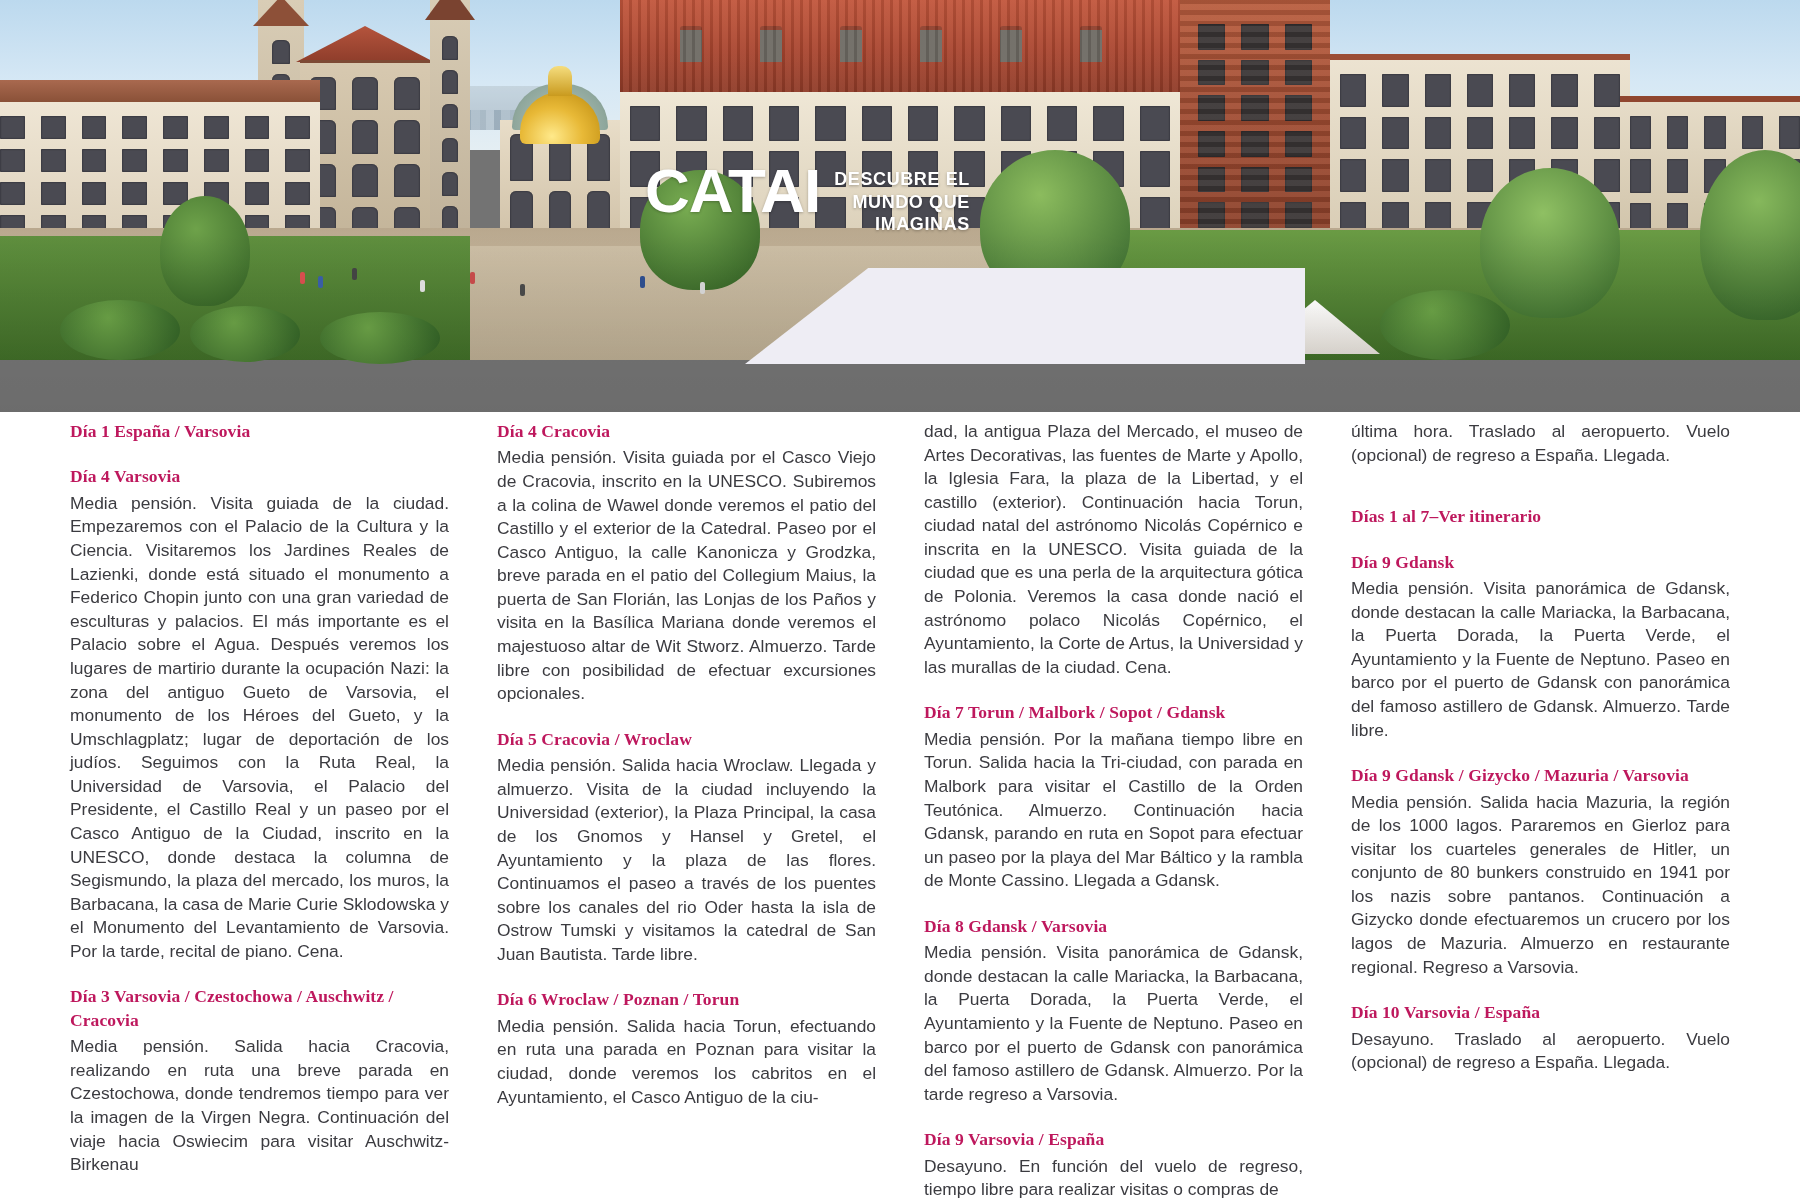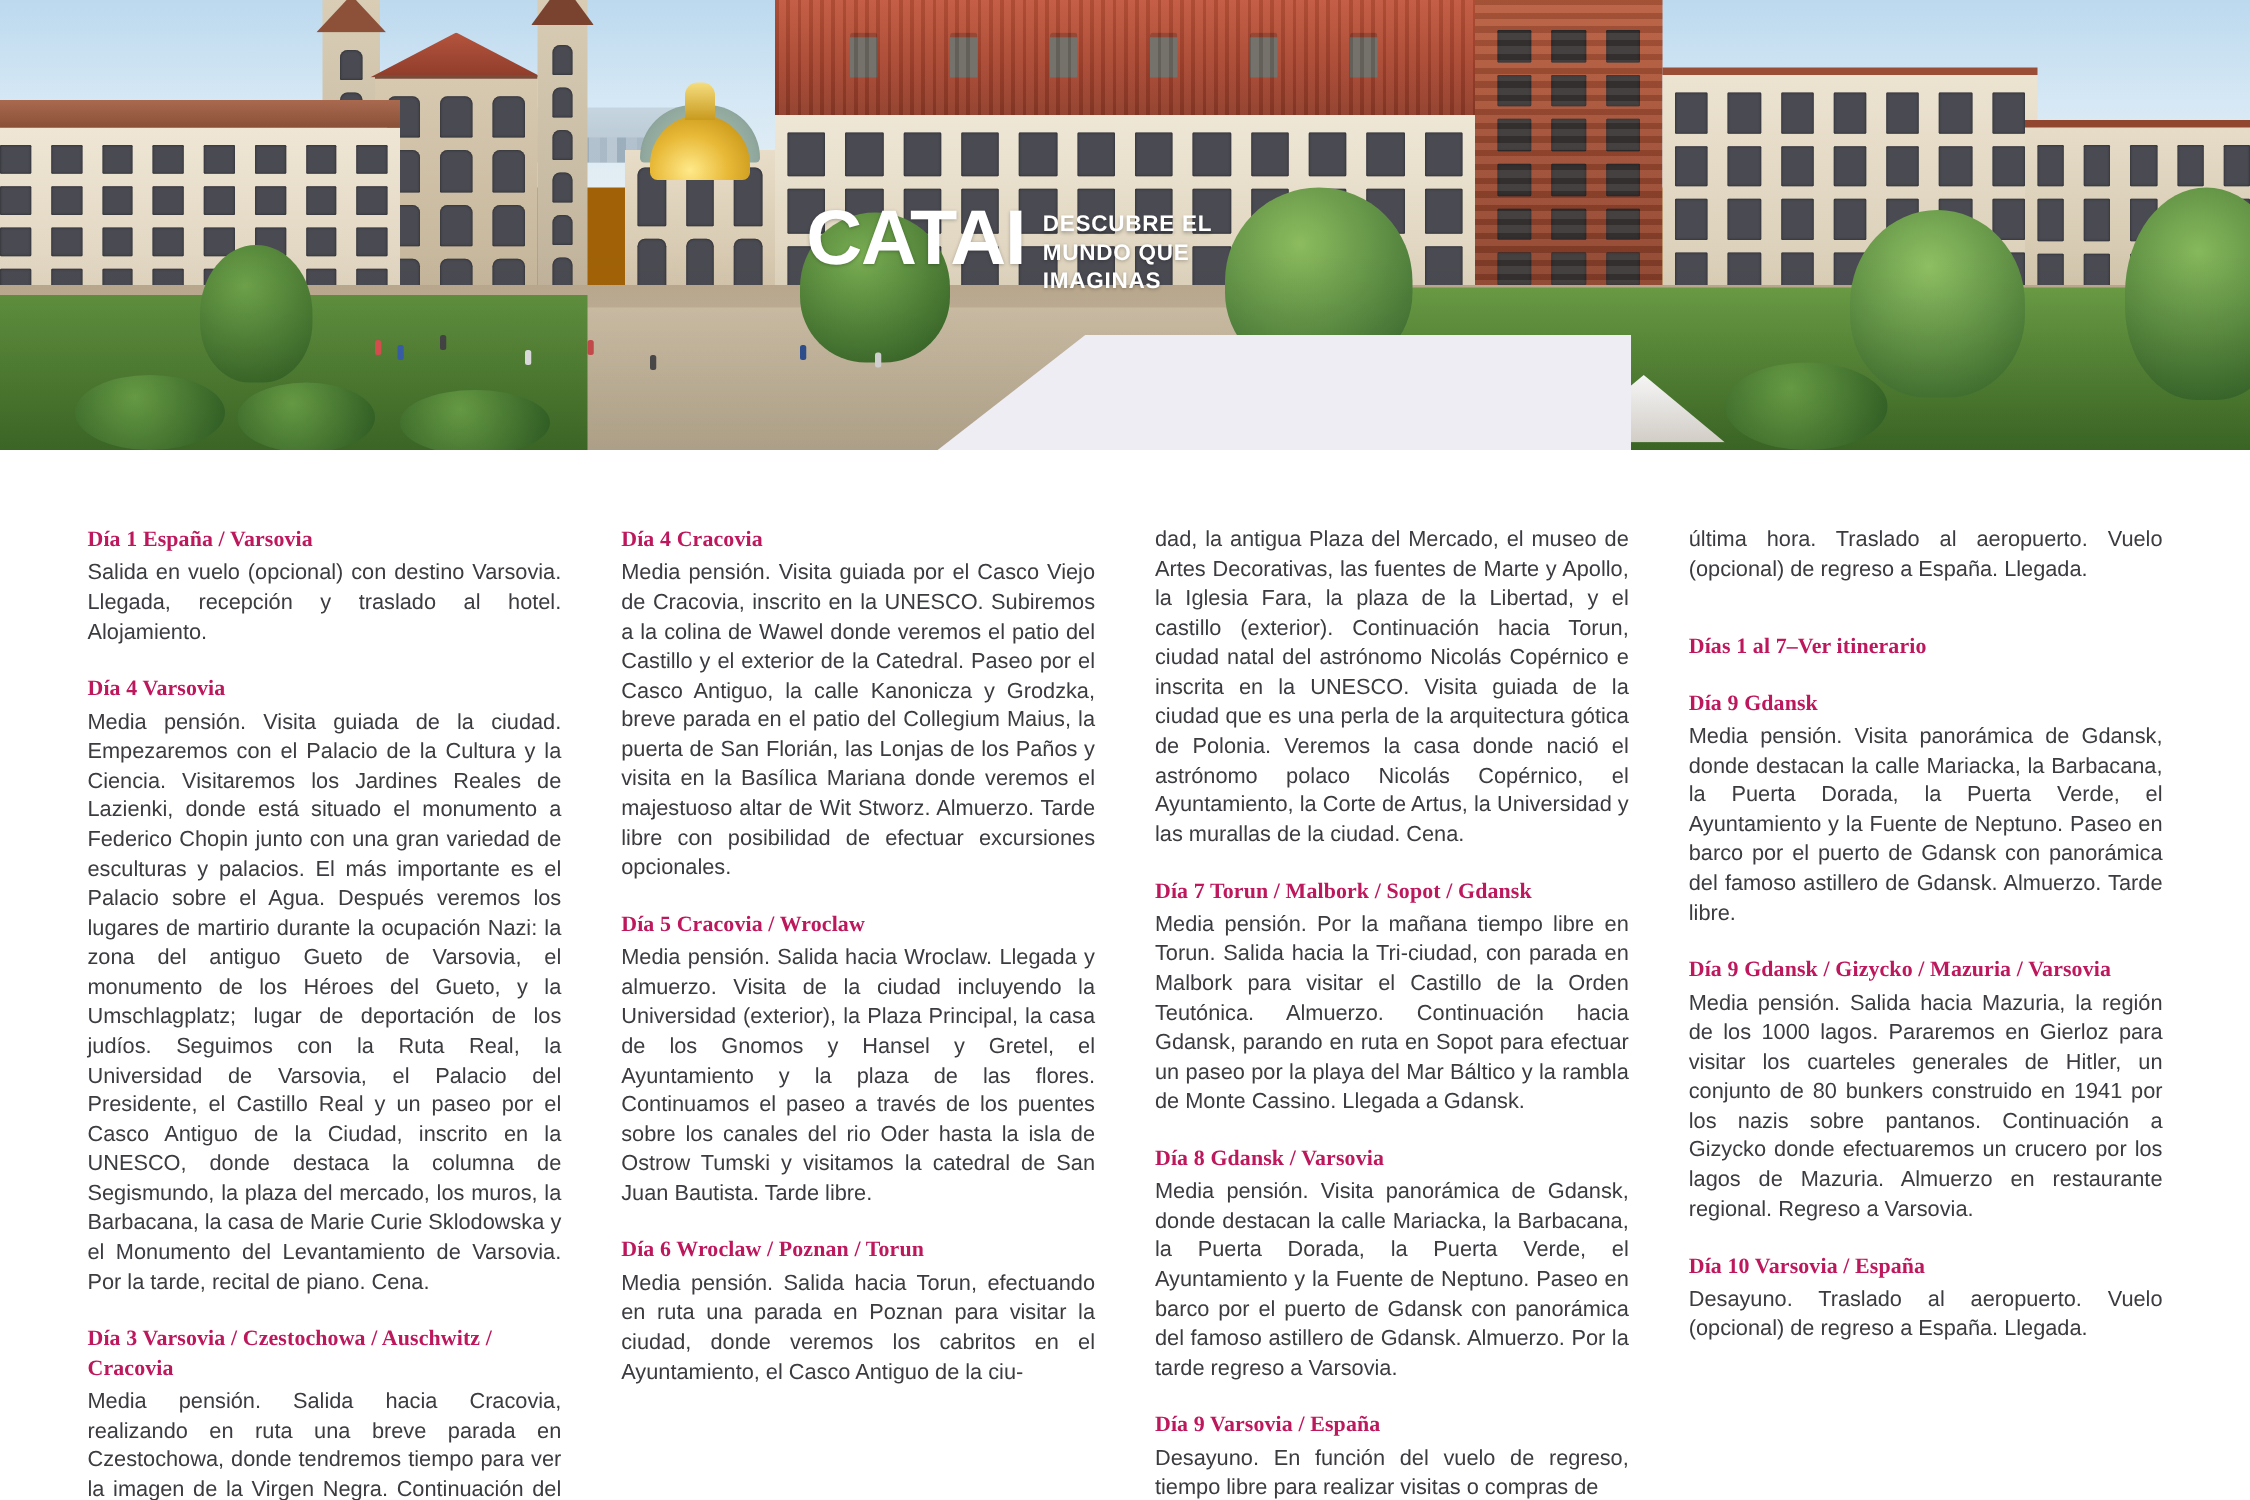--- a/index.html
+++ b/index.html
@@ -10,23 +10,24 @@
     background: #ffffff;
     font-family: "Liberation Sans", "DejaVu Sans", sans-serif;
     overflow: hidden;
   }
 
   .page { position: relative; width: 1800px; height: 1200px; background:#fff; }
 
   
   .hero {
     position: absolute; left: 0; top: 0;
-    width: 1800px; height: 360px;
+    width: 1800px; height: 412px;
     overflow: hidden;
-    background: #a16207;
+    background: #737373;
+    text-align: right;
   }
   .hero-photo { position:absolute; inset:0; }
 
   
   .sky {
     position:absolute; left:0; top:0; width:1800px; height:150px;
     background: linear-gradient(#bcd9ee 0%, #d6e8f5 55%, #e4eef3 100%);
   }
   
   .cityband {
@@ -534,21 +535,20 @@
     </div>
 
     <div class="white-panel"></div>
   </div>
 
   <div class="columns">
 
     <div class="col">
       <div class="block">
         <div class="day-h">Día 1 España / Varsovia</div>
-        <div class="day-p">Salida en vuelo (opcional) con destino Varsovia. Llegada, recepción y traslado al hotel. Alojamiento.</div>
       </div>
       <div class="block">
         <div class="day-h">Día 4 Varsovia</div>
         <div class="day-p">Media pensión. Visita guiada de la ciudad. Empezaremos con el Palacio de la Cultura y la Ciencia. Visitaremos los Jardines Reales de Lazienki, donde está situado el monumento a Federico Chopin junto con una gran variedad de esculturas y palacios. El más importante es el Palacio sobre el Agua. Después veremos los lugares de martirio durante la ocupación Nazi: la zona del antiguo Gueto de Varsovia, el monumento de los Héroes del Gueto, y la Umschlagplatz; lugar de deportación de los judíos. Seguimos con la Ruta Real, la Universidad de Varsovia, el Palacio del Presidente, el Castillo Real y un paseo por el Casco Antiguo de la Ciudad, inscrito en la UNESCO, donde destaca la columna de Segismundo, la plaza del mercado, los muros, la Barbacana, la casa de Marie Curie Sklodowska y el Monumento del Levantamiento de Varsovia. Por la tarde, recital de piano. Cena.</div>
       </div>
       <div class="block">
         <div class="day-h">Día 3 Varsovia / Czestochowa / Auschwitz / Cracovia</div>
         <div class="day-p">Media pensión. Salida hacia Cracovia, realizando en ruta una breve parada en Czestochowa, donde tendremos tiempo para ver la imagen de la Virgen Negra. Continuación del viaje hacia Oswiecim para visitar Auschwitz-Birkenau</div>
       </div>
     </div>

